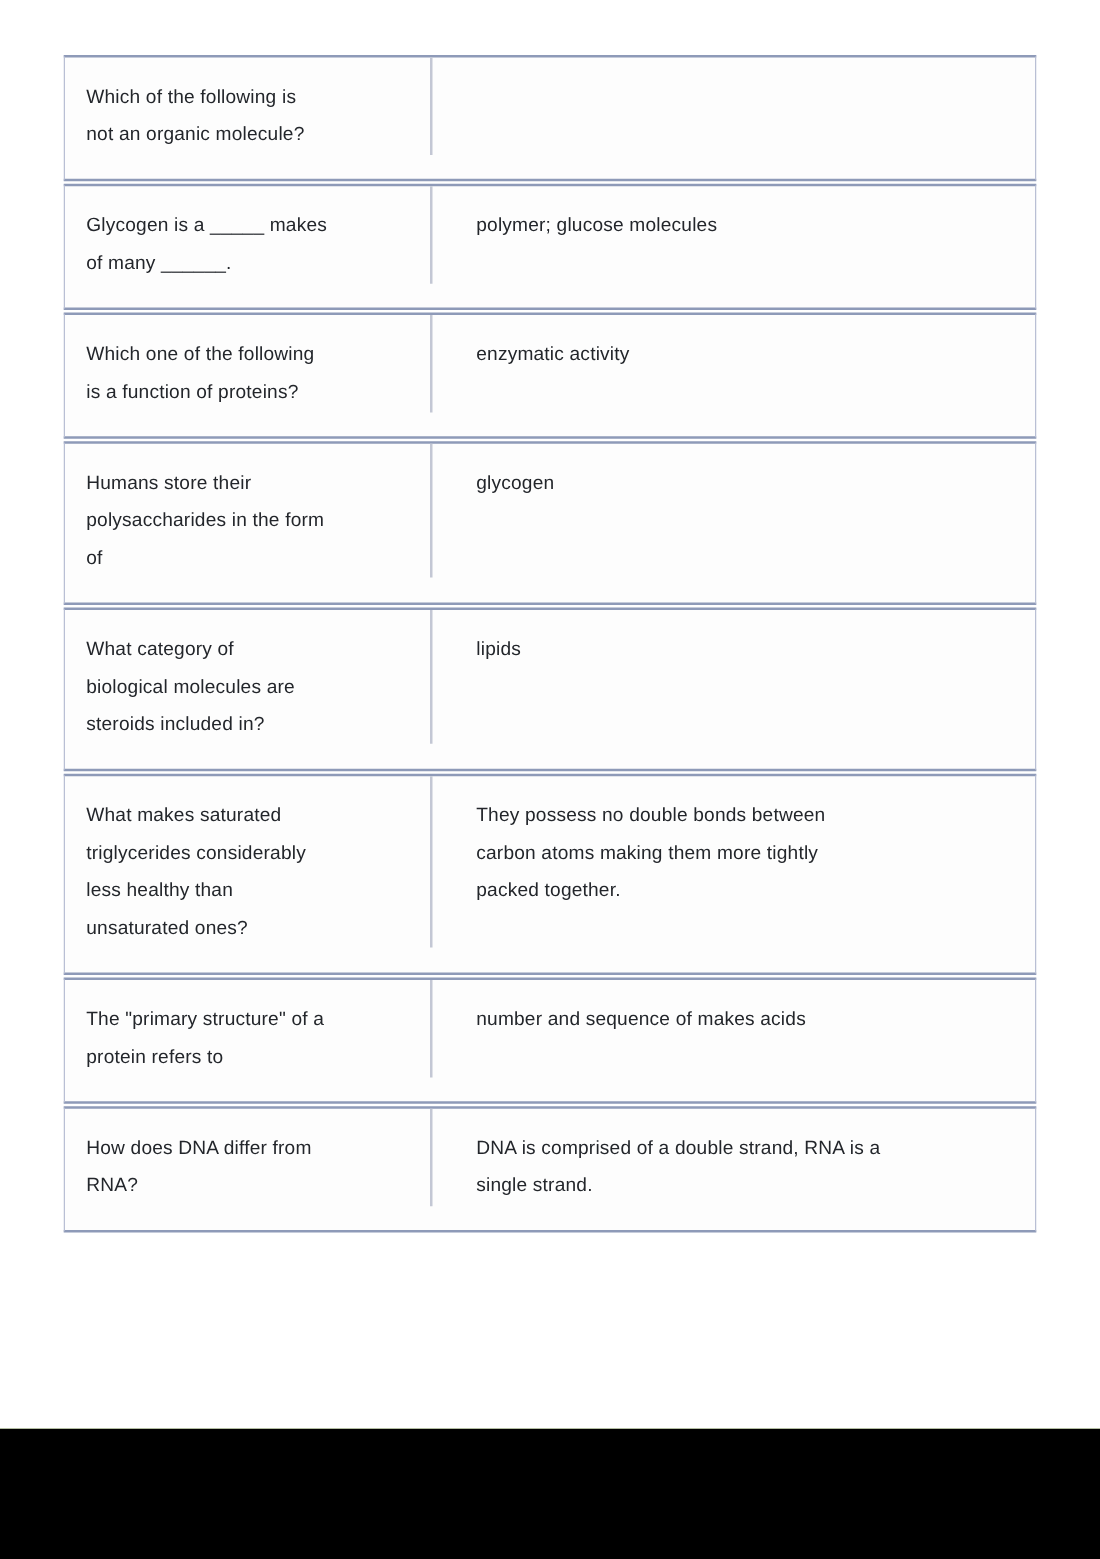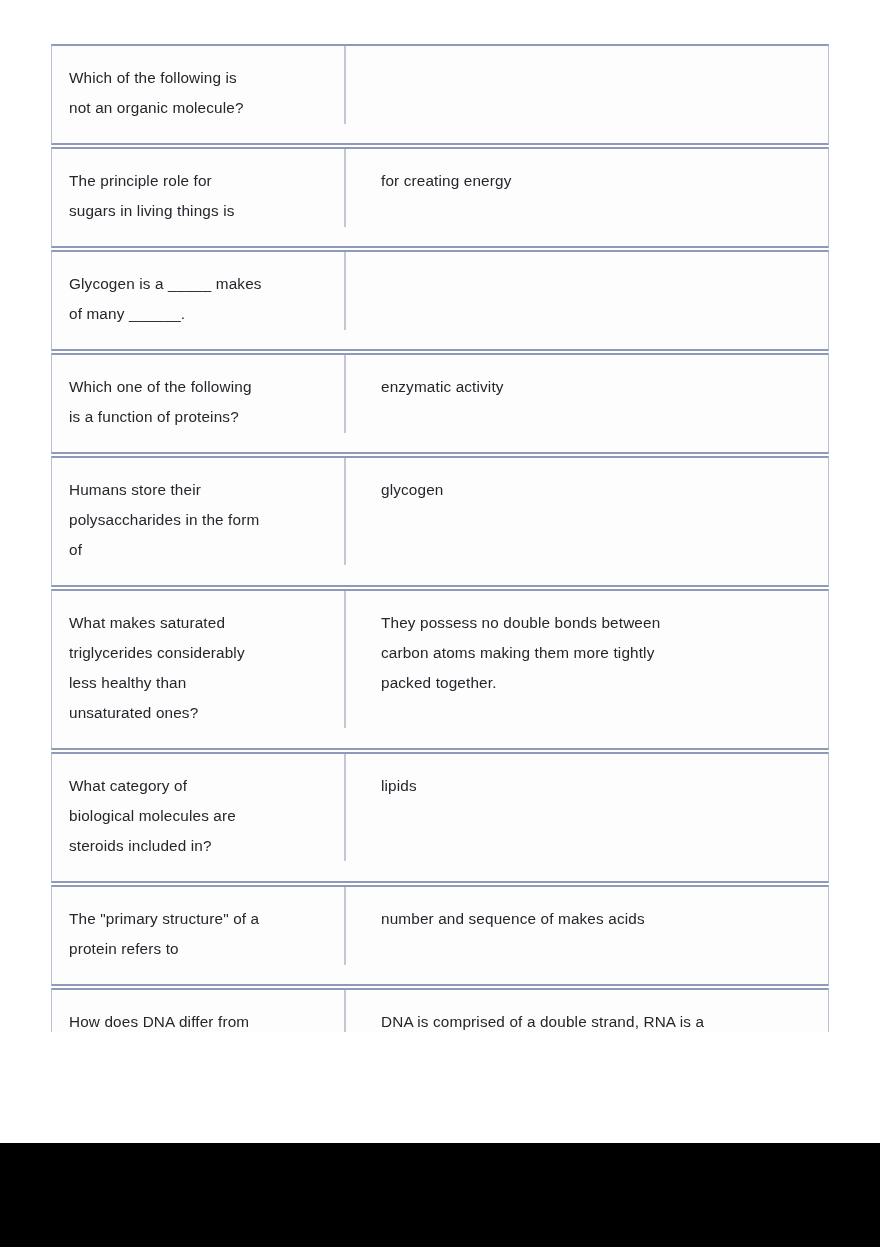--- a/index.html
+++ b/index.html
@@ -117,37 +117,30 @@
     <div id="card-list">
 
       <div class="qa-card h-2line">
         <div class="term-cell">
           <div class="cell-text">Which of the following is
 not an organic molecule?</div>
         </div>
         <div class="col-divider" style="height:78px"></div>
       </div>
 
-      <div class="qa-card h-2line">
-        <div class="term-cell">
-          <div class="cell-text">The principle role for
-sugars in living things is</div>
-        </div>
-        <div class="col-divider" style="height:78px"></div>
-        <div class="def-cell">
-          <div class="cell-text">for creating energy</div>
-        </div>
-      </div>
 
       <div class="qa-card h-2line">
         <div class="term-cell">
           <div class="cell-text">Glycogen is a _____ makes
 of many ______.</div>
         </div>
         <div class="col-divider" style="height:78px"></div>
+        <div class="def-cell">
+          <div class="cell-text">polymer; glucose molecules</div>
+        </div>
       </div>
 
       <div class="qa-card h-2line">
         <div class="term-cell">
           <div class="cell-text">Which one of the following
 is a function of proteins?</div>
         </div>
         <div class="col-divider" style="height:78px"></div>
         <div class="def-cell">
           <div class="cell-text">enzymatic activity</div>
@@ -156,50 +149,50 @@
 
       <div class="qa-card h-3line">
         <div class="term-cell">
           <div class="cell-text">Humans store their
 polysaccharides in the form
 of</div>
         </div>
         <div class="col-divider" style="height:107px"></div>
         <div class="def-cell">
           <div class="cell-text">glycogen</div>
+        </div>
+      </div>
+
+      <div class="qa-card h-3line">
+        <div class="term-cell">
+          <div class="cell-text">What category of
+biological molecules are
+steroids included in?</div>
+        </div>
+        <div class="col-divider" style="height:107px"></div>
+        <div class="def-cell">
+          <div class="cell-text">lipids</div>
         </div>
       </div>
 
       <div class="qa-card h-4line">
         <div class="term-cell">
           <div class="cell-text">What makes saturated
 triglycerides considerably
 less healthy than
 unsaturated ones?</div>
         </div>
         <div class="col-divider" style="height:137px"></div>
         <div class="def-cell">
           <div class="cell-text">They possess no double bonds between
 carbon atoms making them more tightly
 packed together.</div>
         </div>
       </div>
 
-      <div class="qa-card h-3line">
-        <div class="term-cell">
-          <div class="cell-text">What category of
-biological molecules are
-steroids included in?</div>
-        </div>
-        <div class="col-divider" style="height:107px"></div>
-        <div class="def-cell">
-          <div class="cell-text">lipids</div>
-        </div>
-      </div>
-
       <div class="qa-card h-2line">
         <div class="term-cell">
           <div class="cell-text">The "primary structure" of a
 protein refers to</div>
         </div>
         <div class="col-divider" style="height:78px"></div>
         <div class="def-cell">
           <div class="cell-text">number and sequence of makes acids</div>
         </div>
       </div>

